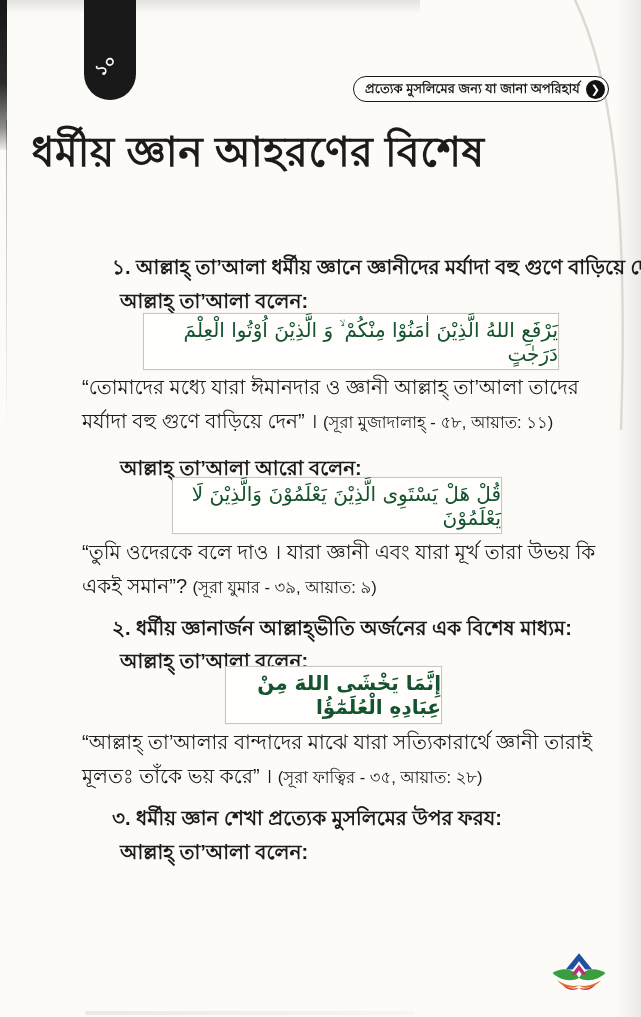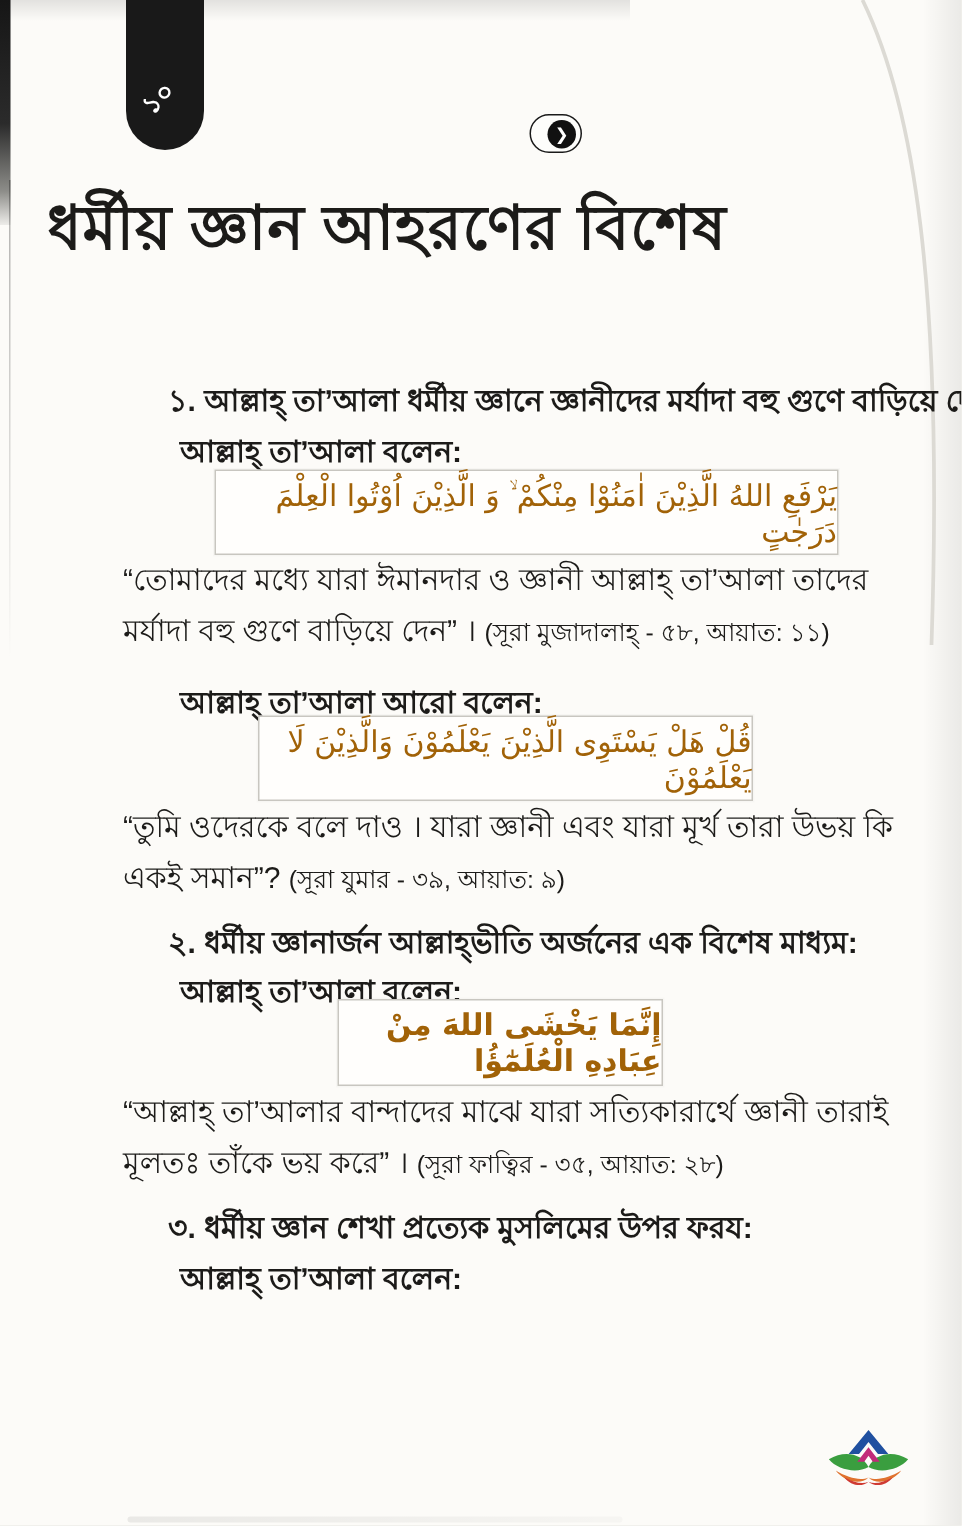--- a/index.html
+++ b/index.html
@@ -55,21 +55,21 @@
   .bn-intro{position:absolute;left:120px;font-size:20px;font-weight:bold;
     white-space:nowrap;font-family:"Liberation Sans",sans-serif;}
   .bn-para{position:absolute;left:82px;width:528px;font-size:20px;font-weight:500;
     line-height:34px;font-family:"Liberation Sans",sans-serif;}
   .ref{font-size:16.5px;font-weight:400;}
 
   
   .verse-box{position:absolute;border:1px solid #c8c6c0;background:#fffefc;
     display:flex;align-items:center;justify-content:center;
     direction:rtl;font-family:"DejaVu Sans",sans-serif;font-size:20px;
-    color:#a16207;box-shadow:0 0 0 1px rgba(0,0,0,0.02);}
+    color:#14532d;box-shadow:0 0 0 1px rgba(0,0,0,0.02);}
   .vb1{left:143px;top:313px;width:414px;height:55px;}
   .vb2{left:172px;top:477px;width:328px;height:55px;}
   .vb3{left:225px;top:666px;width:215px;height:56px;font-weight:bold;}
 
   
   .logo{position:absolute;left:549px;top:951px;width:60px;height:46px;}
 </style>
 </head>
 <body>
 
@@ -82,20 +82,21 @@
   <svg class="crease" viewBox="0 0 90 520">
     <path d="M24,0 C58,70 78,190 70,430" fill="none" stroke="#dcdad4" stroke-width="2.5"></path>
   </svg>
   <div class="bottom-smudge"></div>
 
   <div class="tab">
     <span class="pagenum">১০</span>
   </div>
 
   <div class="ribbon">
+    <span class="ribbon-label">প্রত্যেক মুসলিমের জন্য যা জানা অপরিহার্য</span>
     <span class="ribbon-circle">
       <span>❯</span>
     </span>
   </div>
 
   <div class="title">
     <div>ধর্মীয় জ্ঞান আহরণের বিশেষ</div>
   </div>
 
   <div class="bn-heading" style="top:252px;">১. আল্লাহ্ তা’আলা ধর্মীয় জ্ঞানে জ্ঞানীদের মর্যাদা বহু গুণে বাড়িয়ে দেন:</div>

